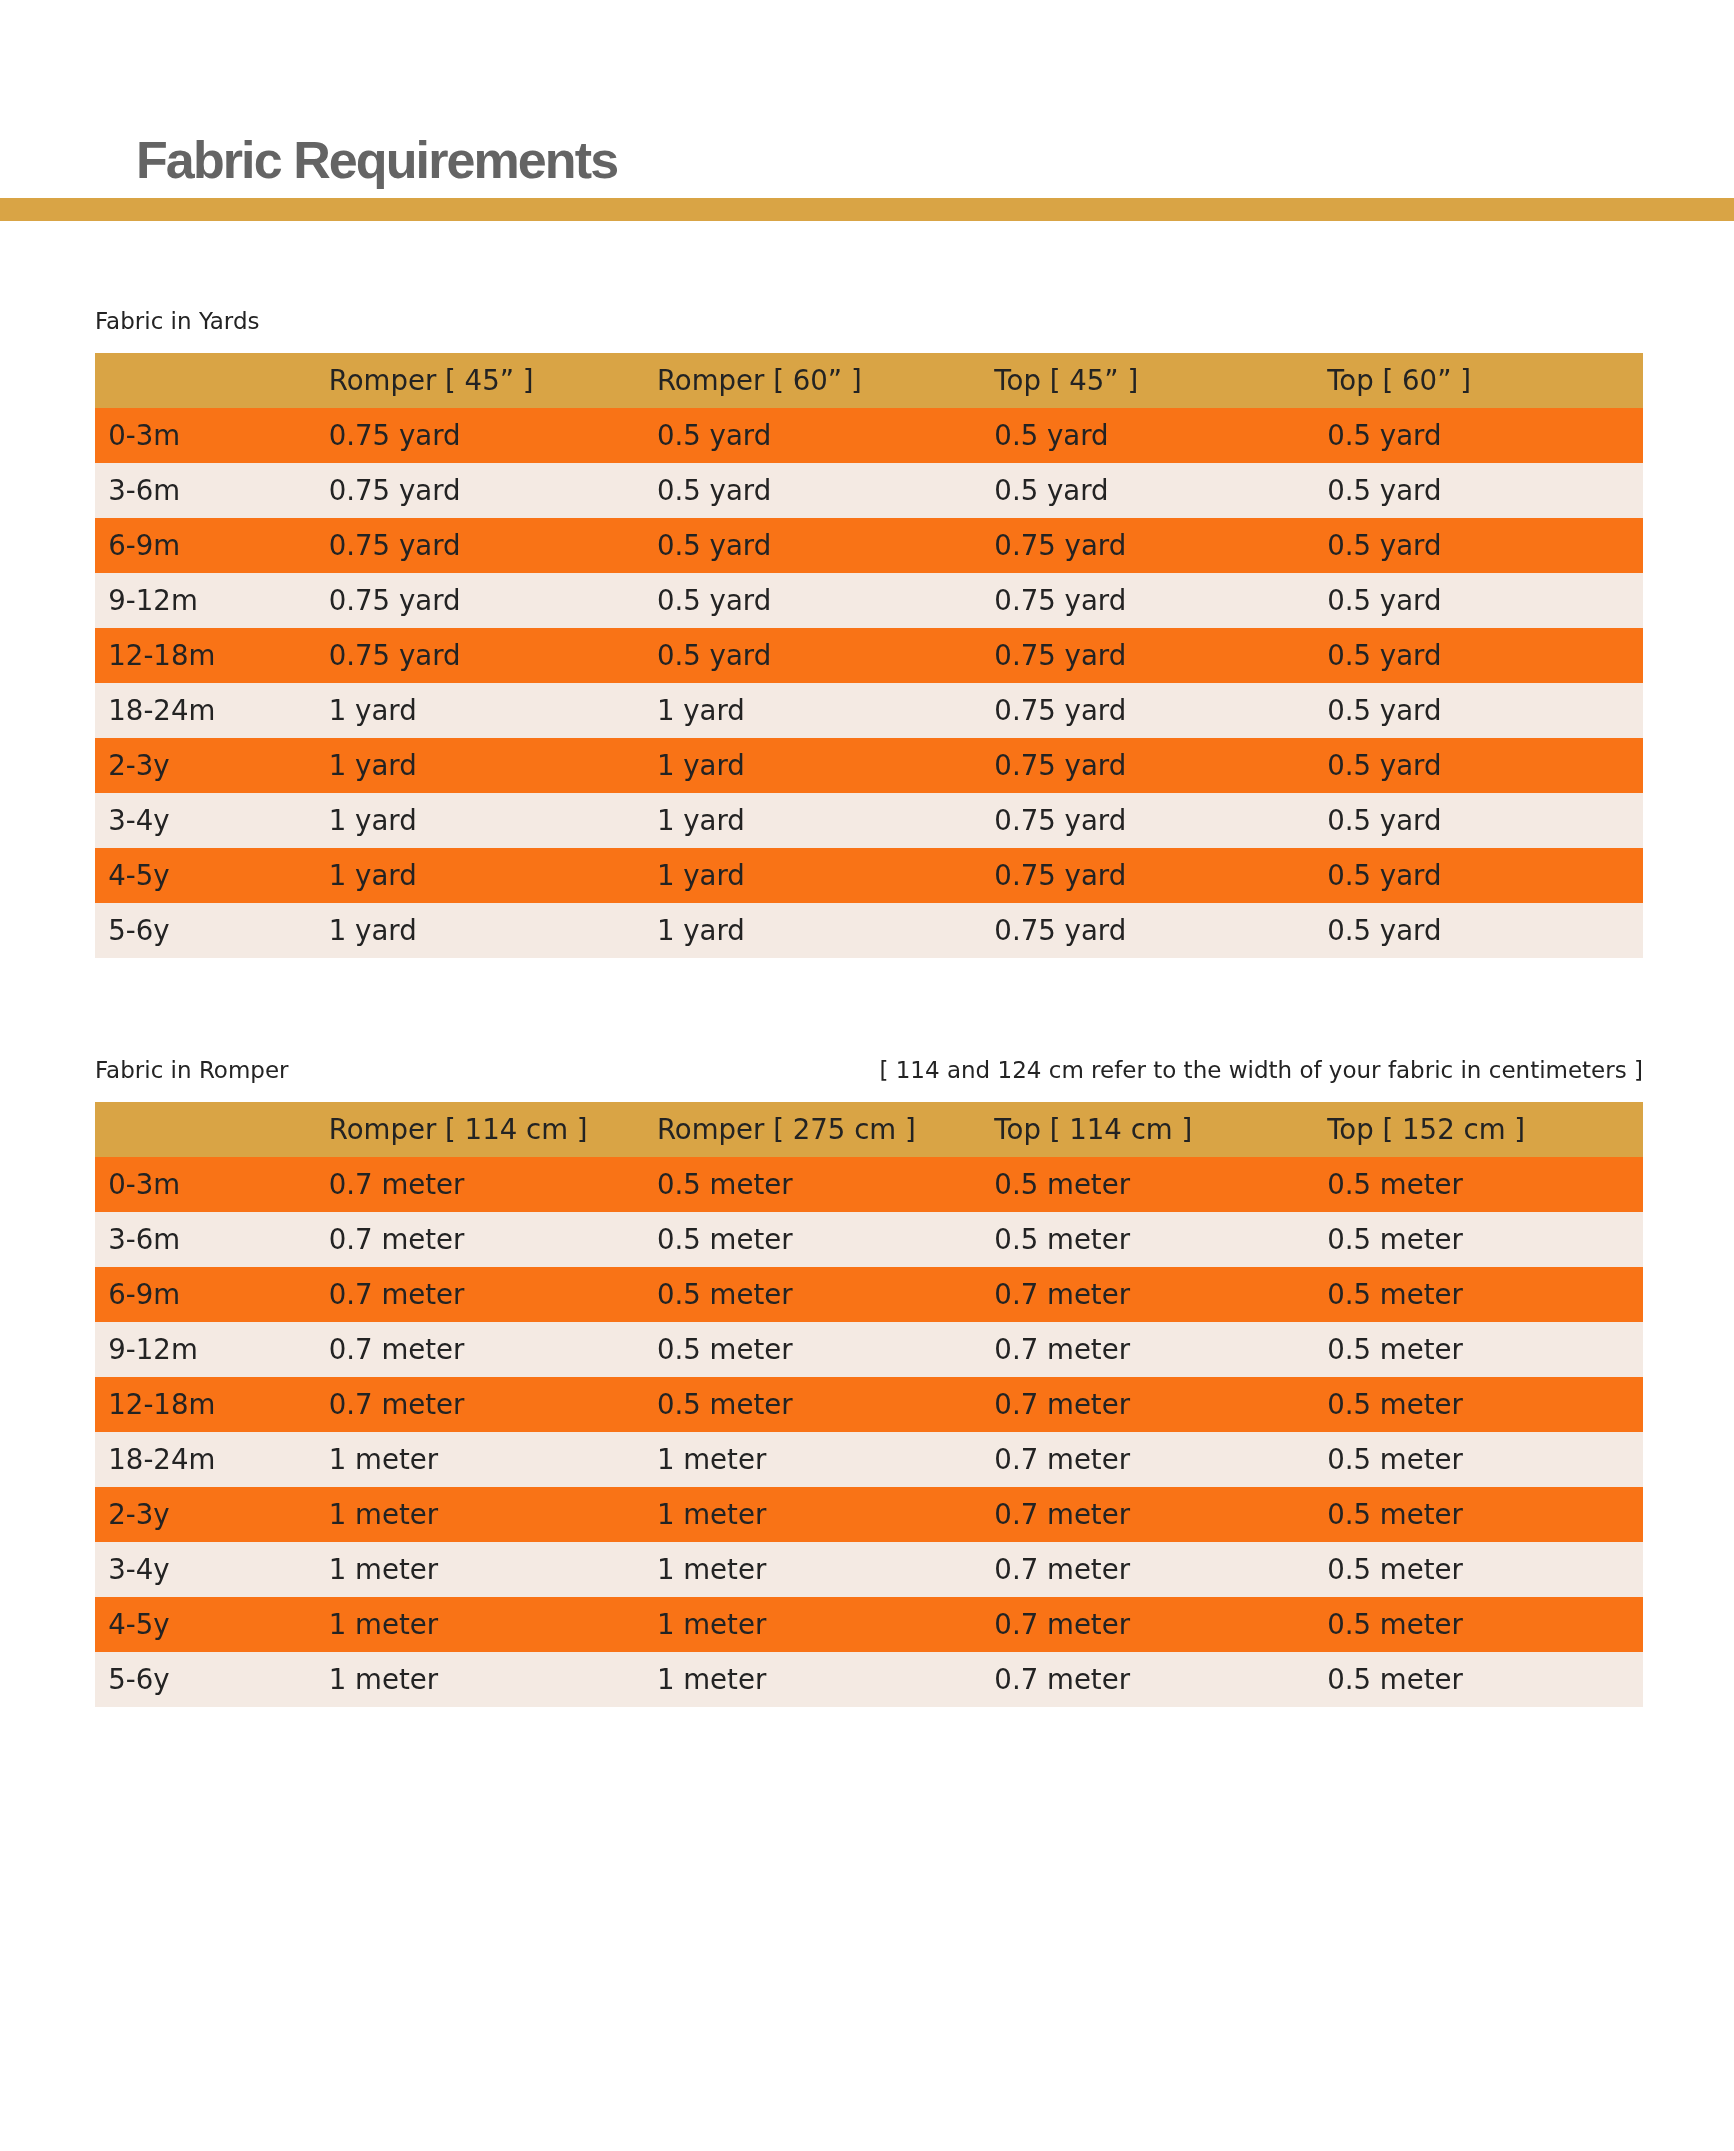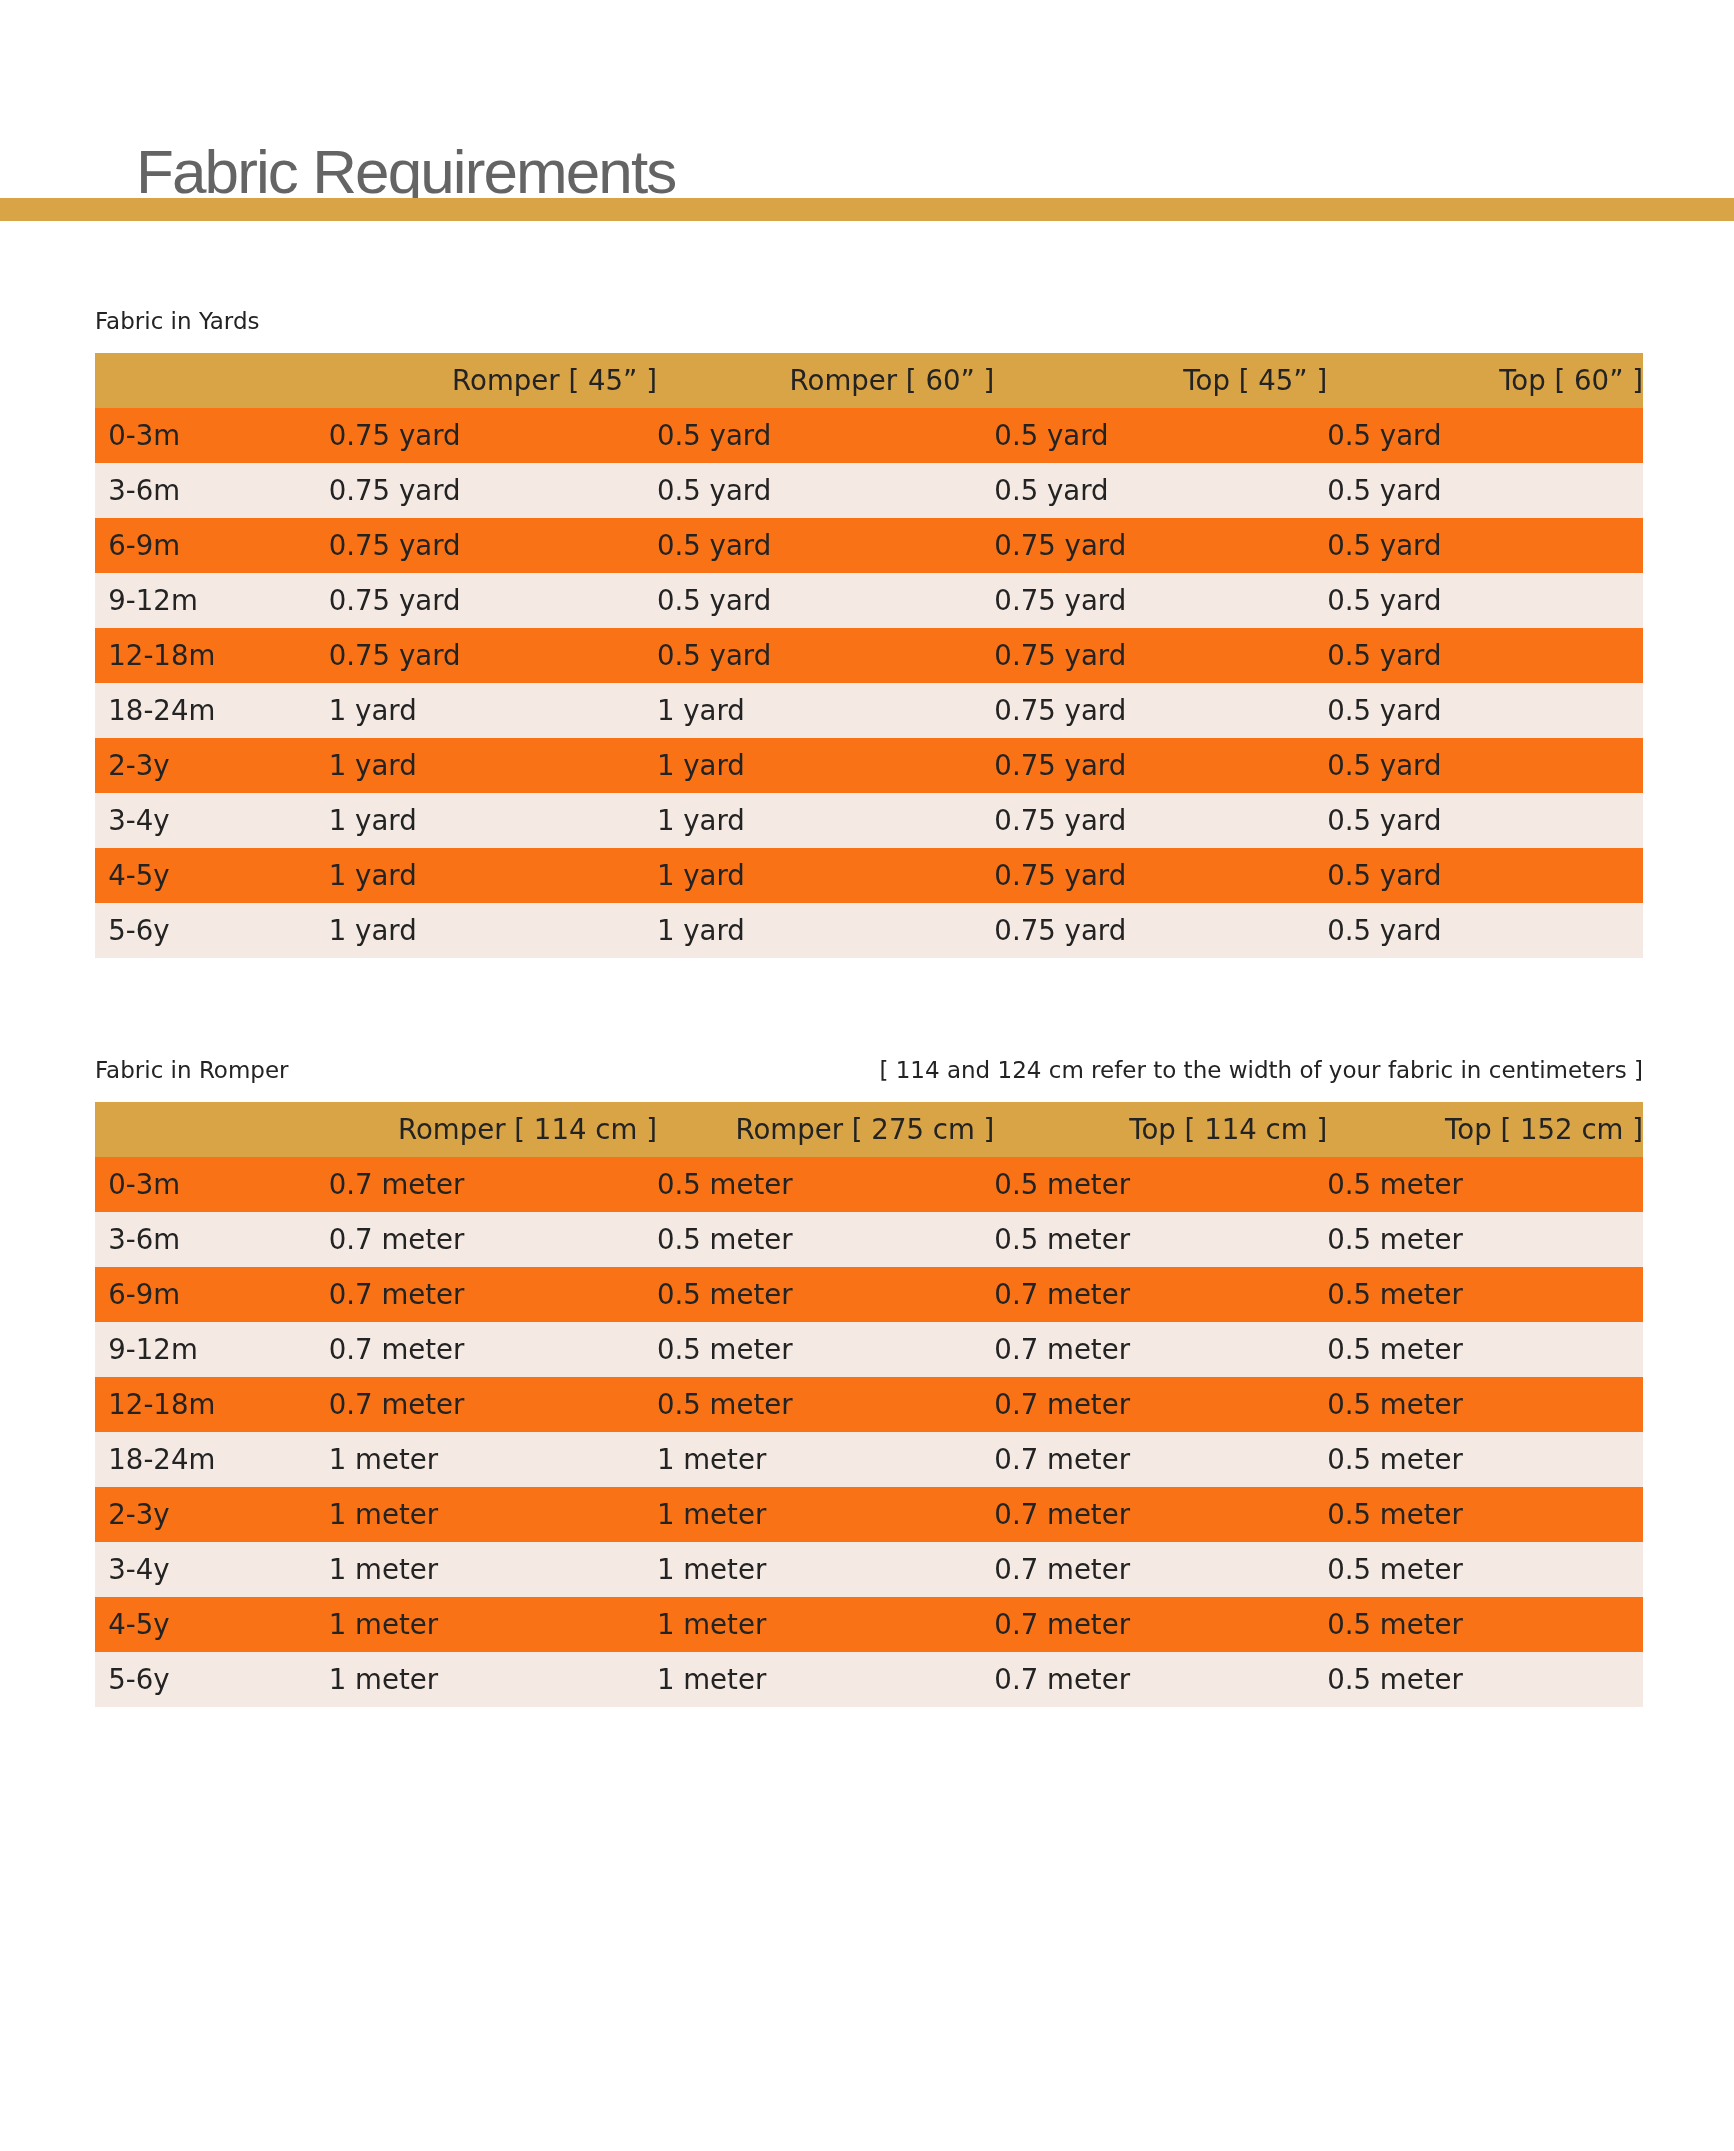--- a/index.html
+++ b/index.html
@@ -8,22 +8,22 @@
     width:1735px;height:2151px;
     background:#ffffff;
     font-family:"DejaVu Sans","Liberation Sans",sans-serif;
     color:#232323;
     overflow:hidden;
   }
   .page-title{
     position:absolute;
     left:136px;top:99px;
     font-family:"Liberation Sans","DejaVu Sans",sans-serif;
-    font-weight:normal;
-    font-size:62px;
+    font-weight:bold;
+    font-size:52px;
     line-height:1;
     letter-spacing:-1.9px;
     color:#646464;
     white-space:nowrap;
   }
   .accent-bar{
     position:absolute;
     left:0;top:198px;
     width:100%;height:23px;
     background:#D9A445;
@@ -49,21 +49,21 @@
     font-size:27.6px;
   }
   table.req col.c1{width:15.1%;}
   table.req col.c2{width:21.2%;}
   table.req col.c3{width:21.8%;}
   table.req col.c4{width:21.5%;}
   table.req col.c5{width:20.4%;}
   table.req thead tr{background:#D9A445;height:55px;}
   table.req th{
     font-weight:normal;
-    text-align:right;
+    text-align:left;
     padding:0;
     color:#232323;
     white-space:nowrap;
     margin-top:36px;
   }
   table.req tbody tr{height:55px;background:#f97316;}
   table.req tbody tr:nth-child(even){background:#F4EAE3;}
   table.req td{
     padding:0;
     text-align:left;

